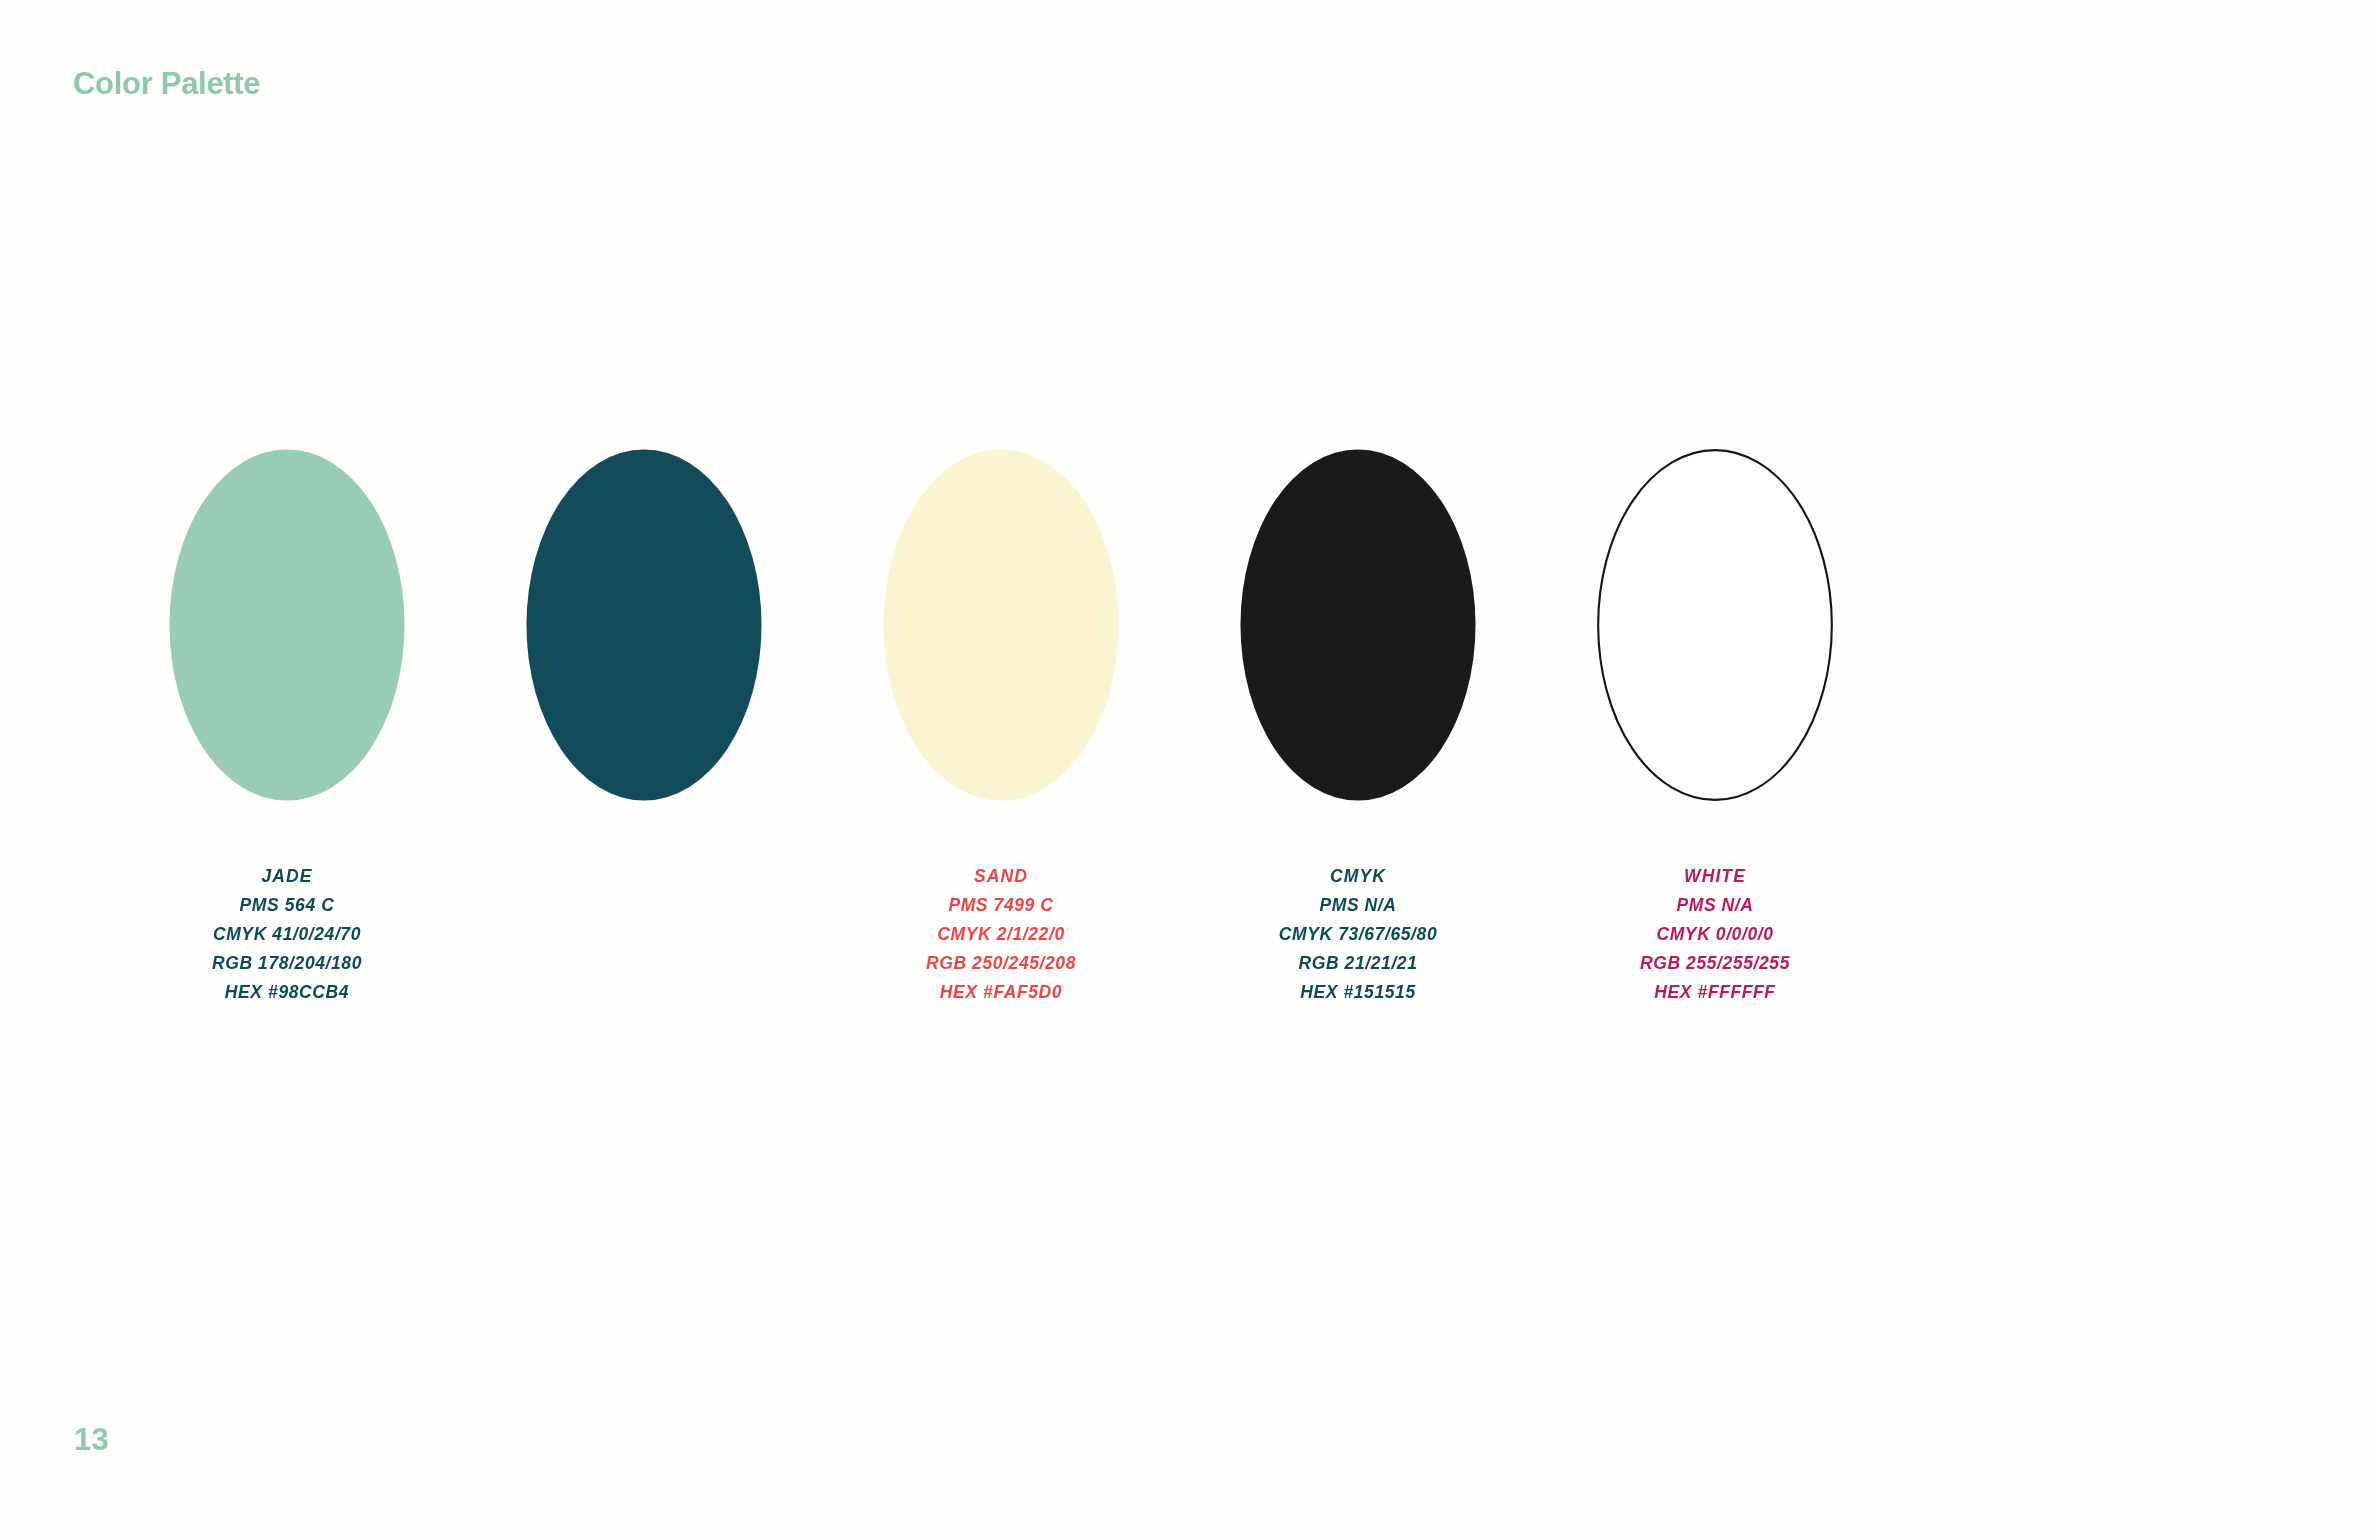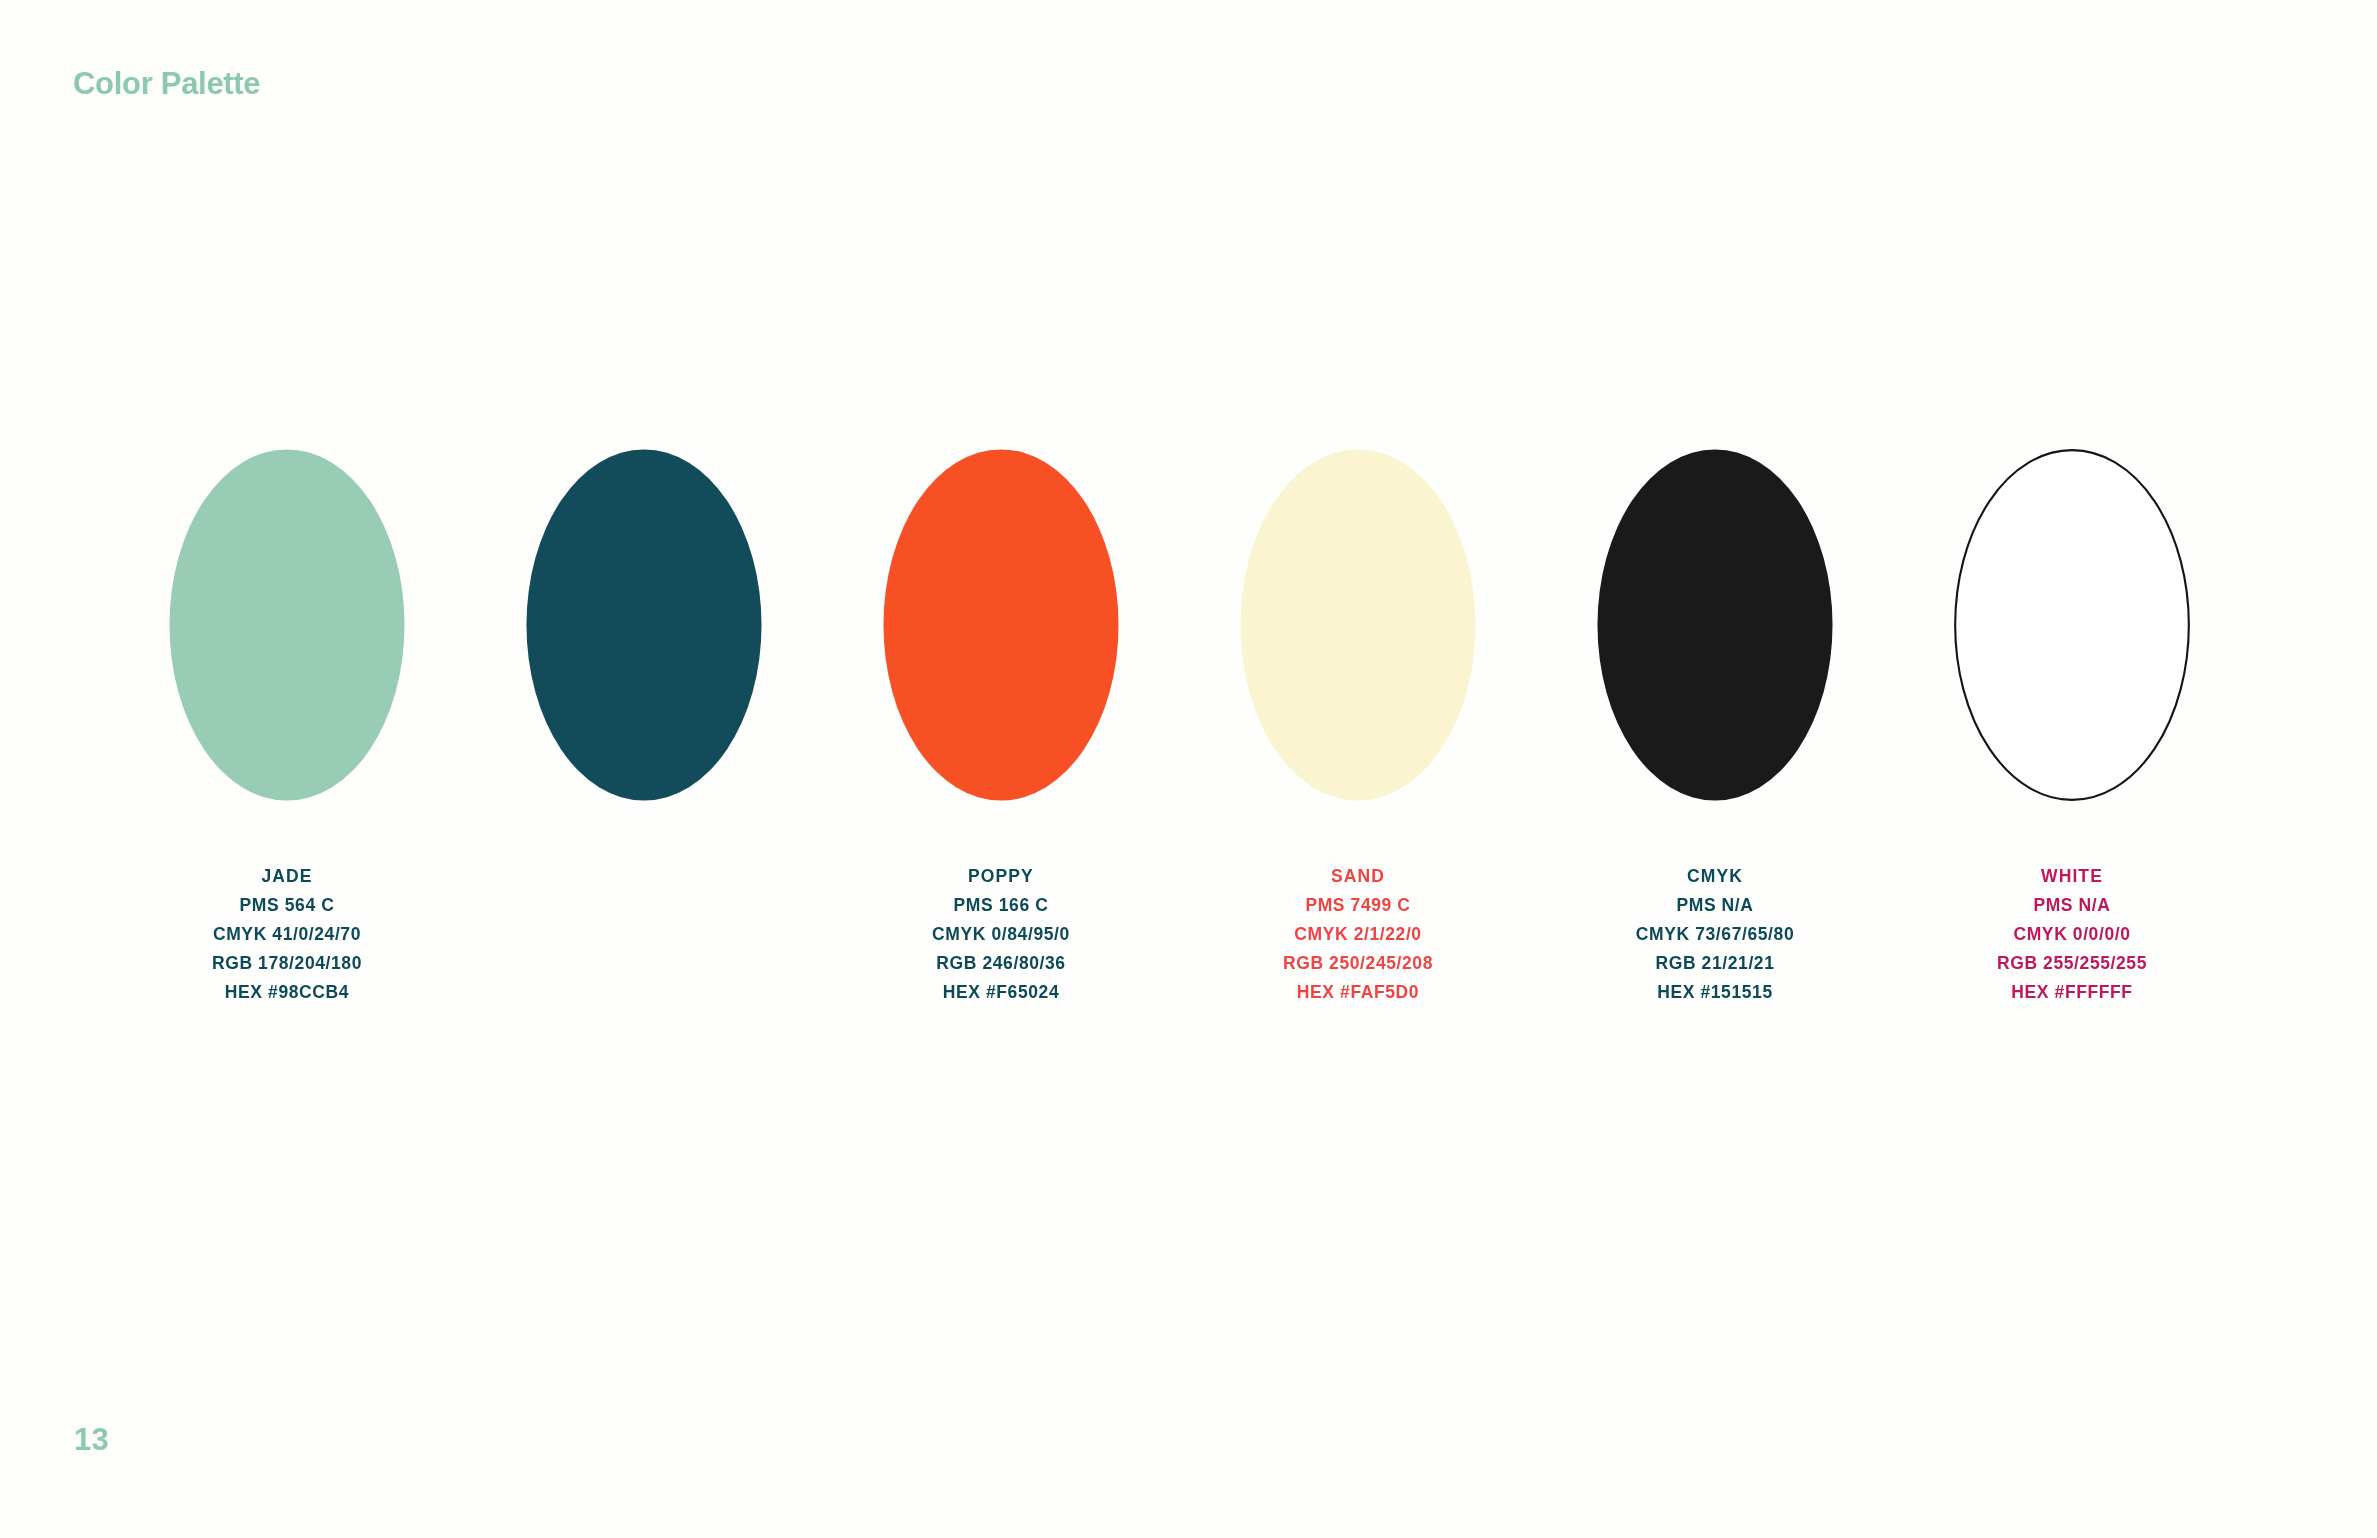--- a/index.html
+++ b/index.html
@@ -38,21 +38,21 @@
     display: flex;
     justify-content: flex-start;
     padding-left: 168px;
     box-sizing: border-box;
   }
   .swatch {
     width: 238px;
     margin-right: 119px;
     display: flex;
     flex-direction: column;
-    align-items: center;
+    font-style: italic;
   }
   .swatch:last-child { margin-right: 0; }
 
   .ellipse-wrap {
     width: 238px;
     height: 354px;
     display: block;
   }
   .ellipse-wrap svg {
     display: block;
@@ -114,34 +114,20 @@
   </div>
 
   <div class="swatch">
     <div class="ellipse-wrap">
       <svg viewBox="0 0 340 506" xmlns="http://www.w3.org/2000/svg">
         <ellipse class="sw-shape" cx="170" cy="253" rx="168" ry="251" fill="#124C5A" stroke="none"></ellipse>
       </svg>
     </div>
   </div>
 
-  <div class="swatch">
-    <div class="ellipse-wrap">
-      <svg viewBox="0 0 340 506" xmlns="http://www.w3.org/2000/svg">
-        <ellipse class="sw-shape" cx="170" cy="253" rx="168" ry="251" fill="#F65024" stroke="none"></ellipse>
-      </svg>
-    </div>
-    <div class="caption" style="color: rgb(12, 74, 88);">
-      <div class="name">POPPY</div>
-      <div class="spec">PMS 166 C</div>
-      <div class="spec">CMYK 0/84/95/0</div>
-      <div class="spec">RGB 246/80/36</div>
-      <div class="spec">HEX #F65024</div>
-    </div>
-  </div>
 
   <div class="swatch">
     <div class="ellipse-wrap">
       <svg viewBox="0 0 340 506" xmlns="http://www.w3.org/2000/svg">
         <ellipse class="sw-shape" cx="170" cy="253" rx="168" ry="251" fill="#FAF5D0" stroke="none"></ellipse>
       </svg>
     </div>
     <div class="caption" style="color: #ef4444;">
       <div class="name">SAND</div>
       <div class="spec">PMS 7499 C</div>

